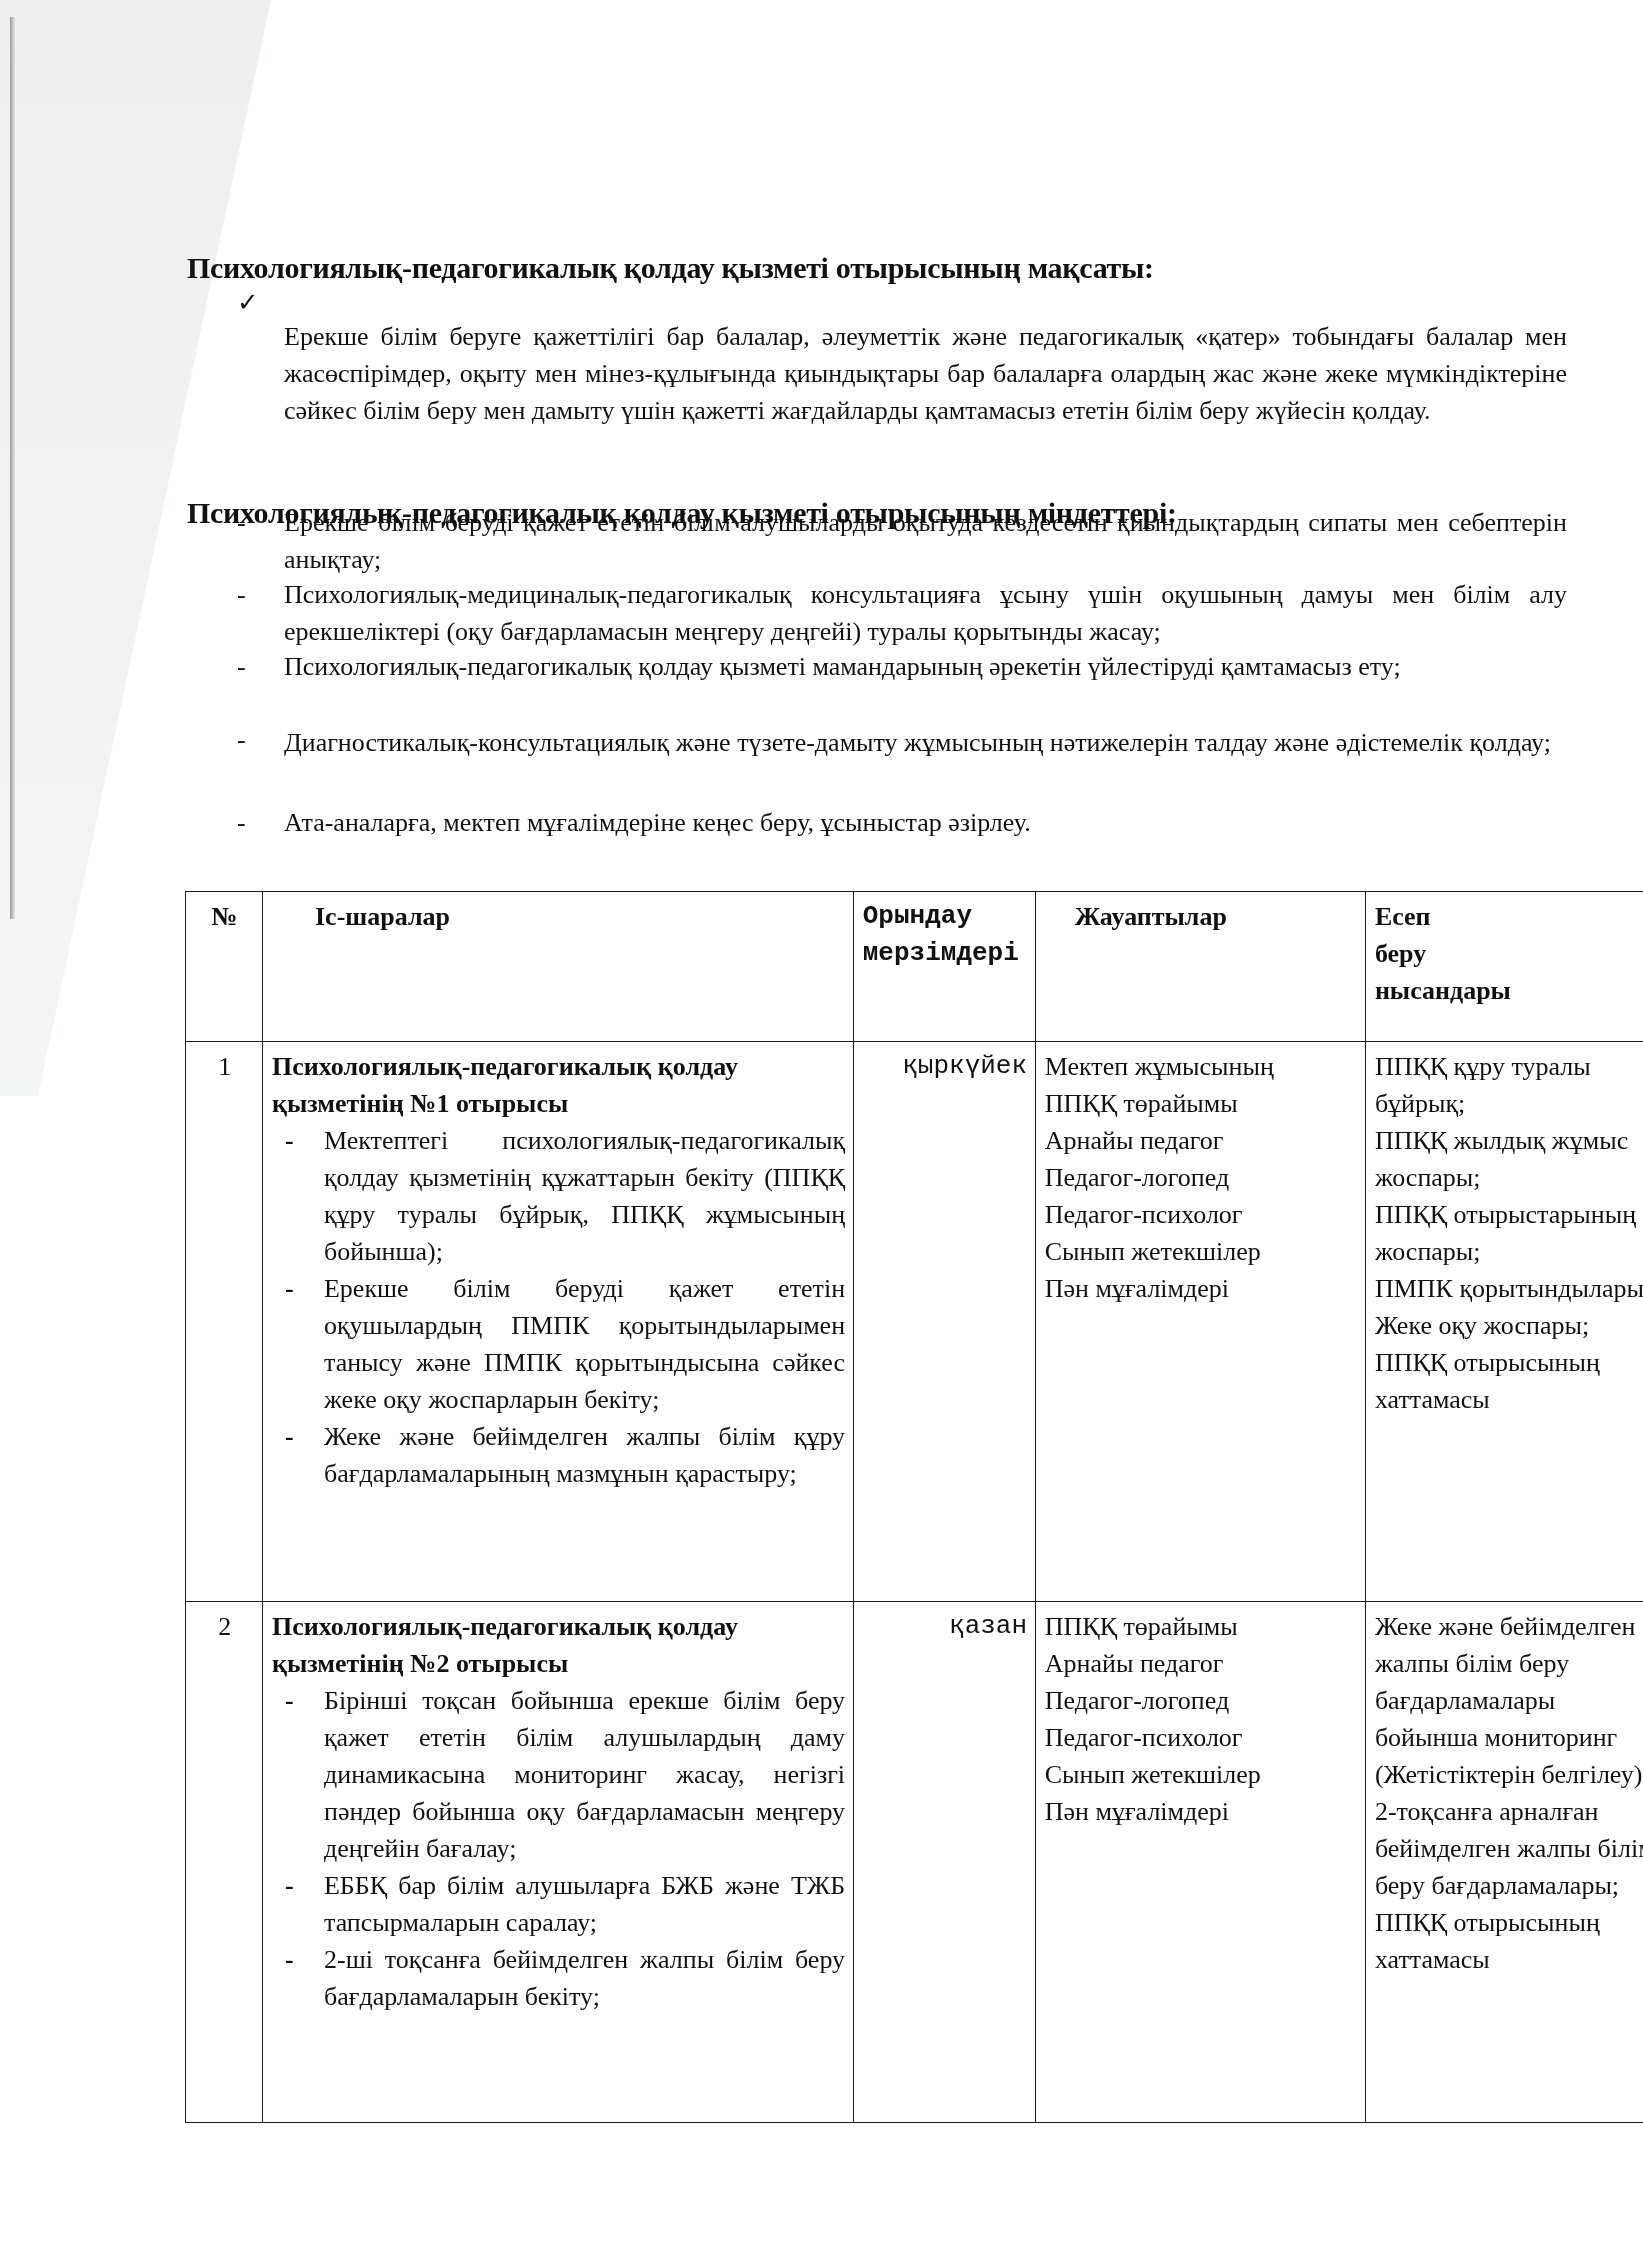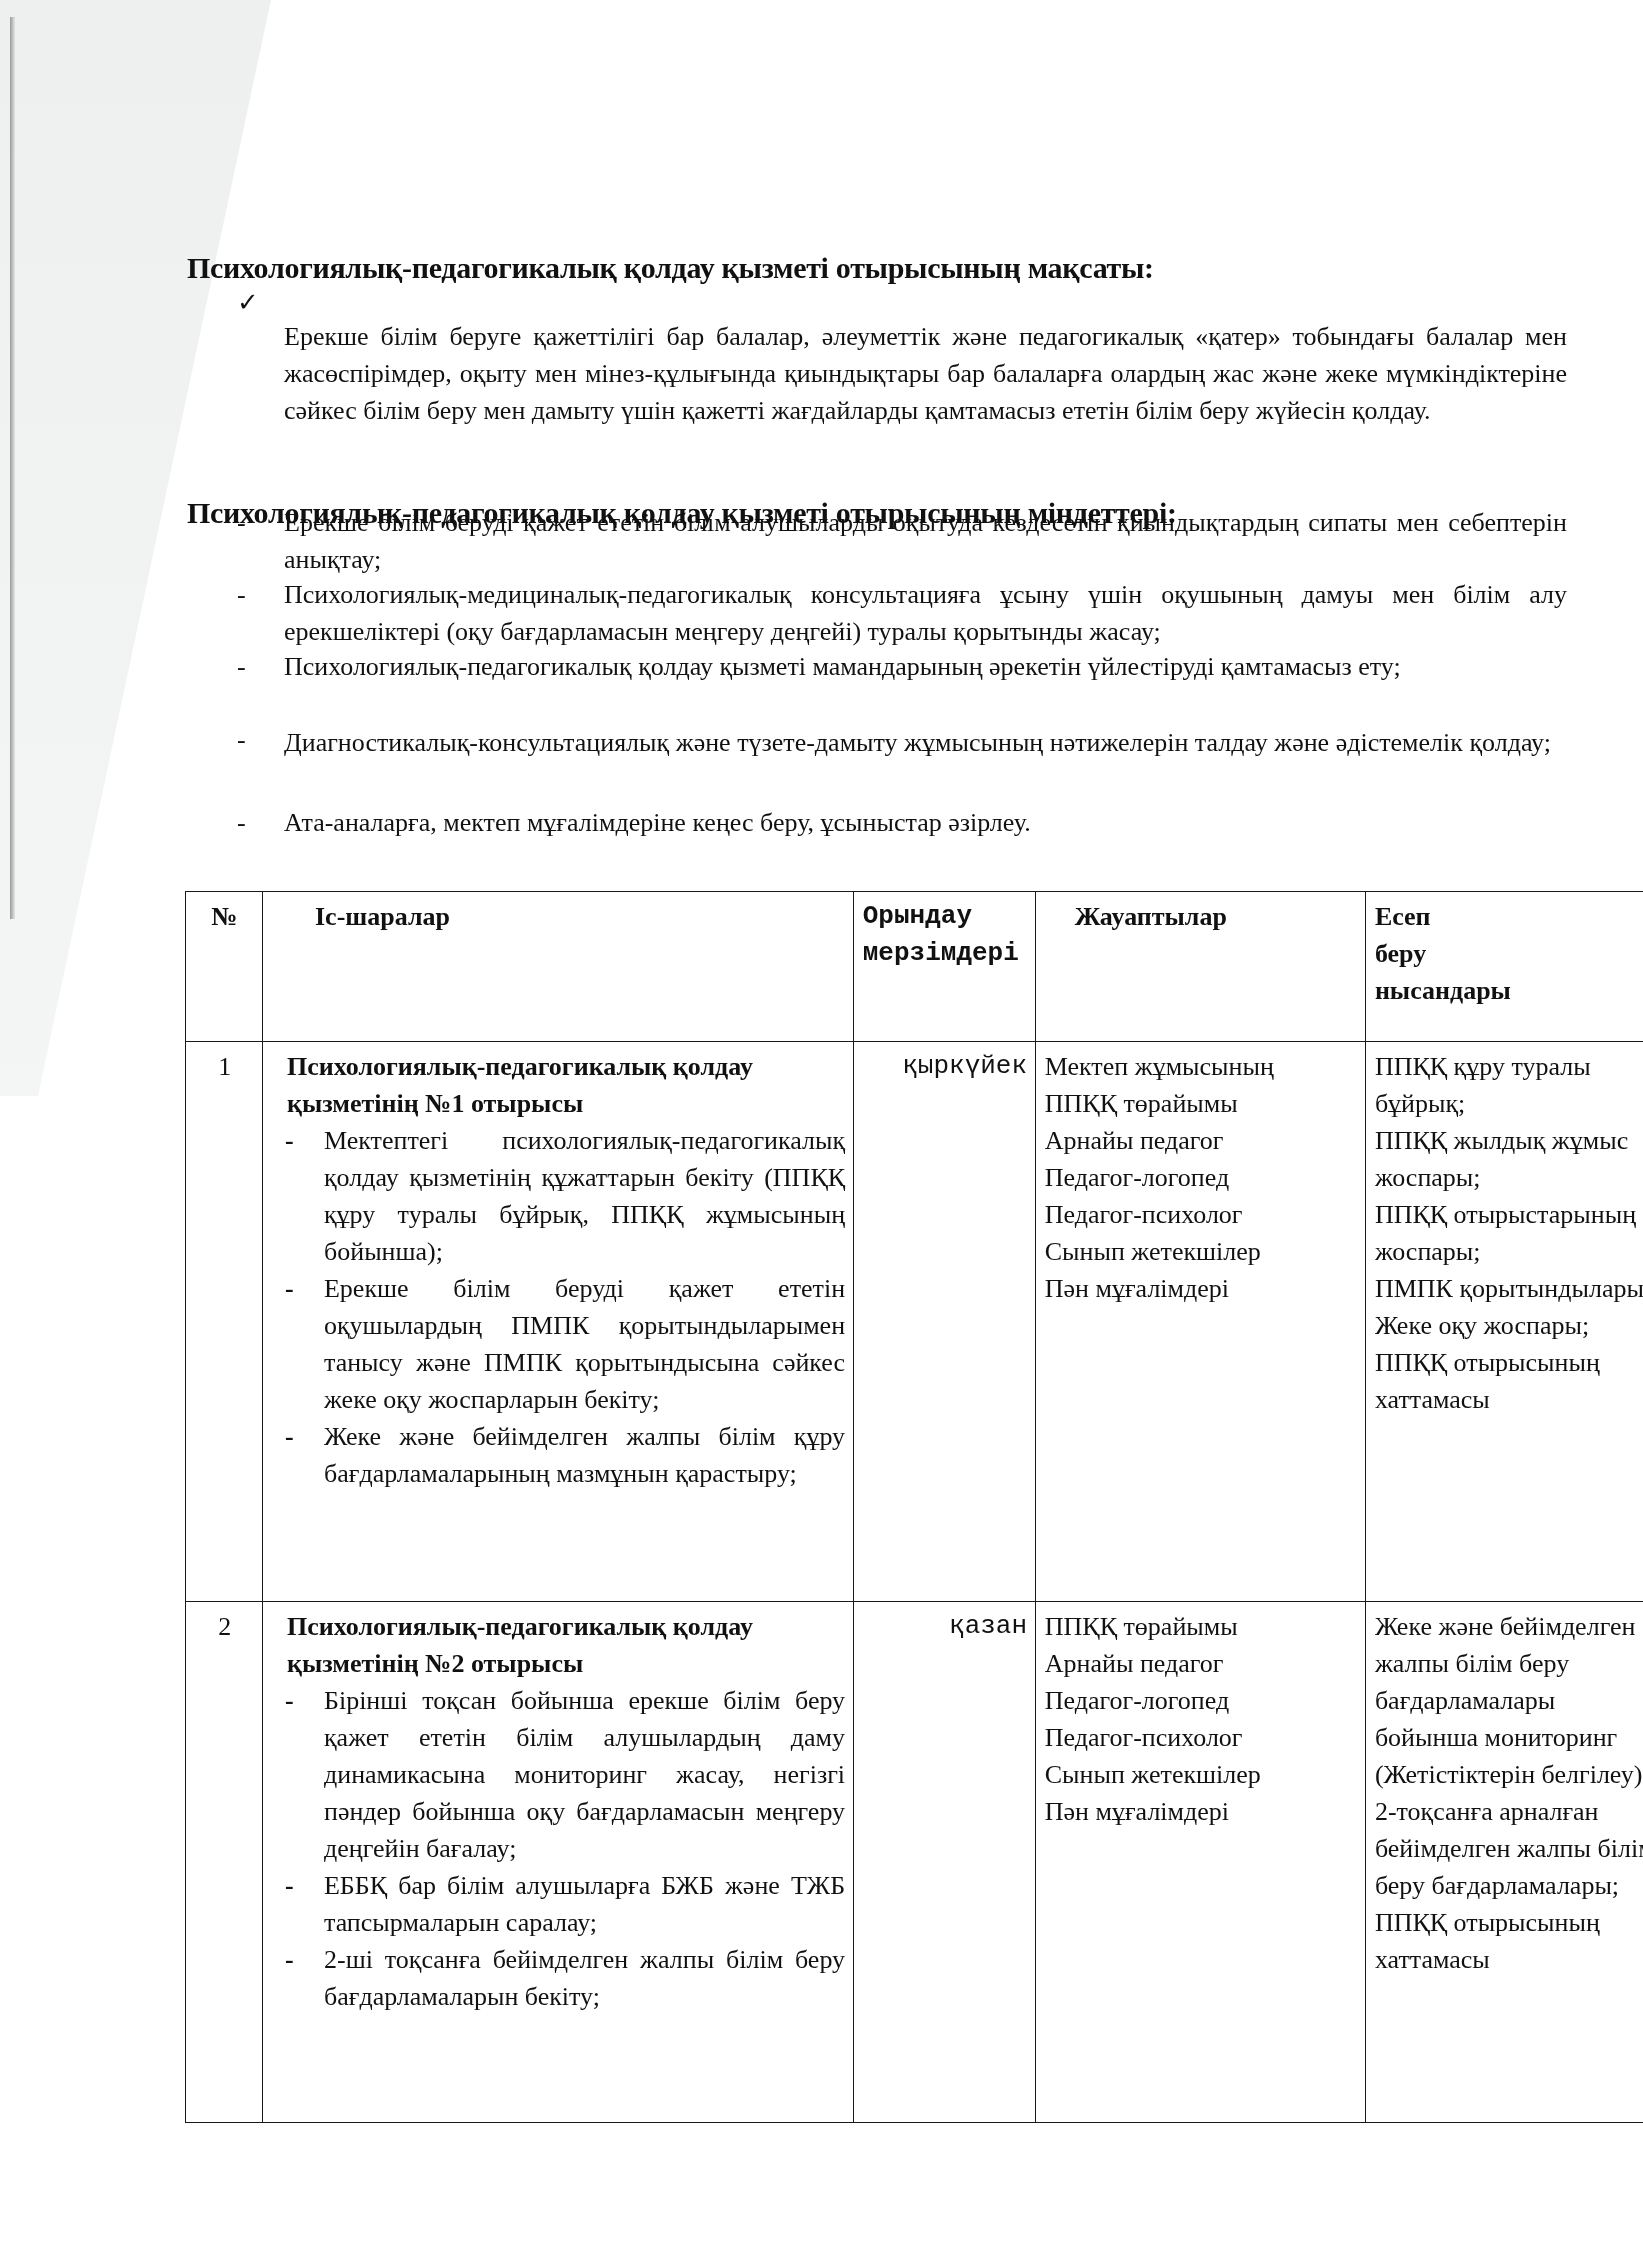--- a/index.html
+++ b/index.html
@@ -43,21 +43,21 @@
   .c2 { width: 554px; }
   .c3 { width: 165px; text-align: right; font-family: Liberation Mono, monospace; }
   .c4 { width: 293px; }
   .c5 { width: 293px; }
   .hdr-row { height: 150px; }
   .r1 { height: 560px; }
   .r2 { height: 521px; }
   .th-activities { padding-left: 52px !important; }
   .th-resp { padding-left: 39px !important; }
   .th-report { width: 97px; display: block; }
-  .row-title { font-weight: bold; display: block; margin-left: 15px; }
+  .row-title { font-weight: bold; display: block; }
   ul.dash { list-style: none; margin: 0; padding: 0; }
   ul.dash li {
     position: relative; padding-left: 52px; text-align: justify;
   }
   ul.dash li::before {
     content: "-"; position: absolute; left: 13px; font-weight: bold;
   }
   .stack span { display: block; }
   .report span { display: block; }
 </style>

